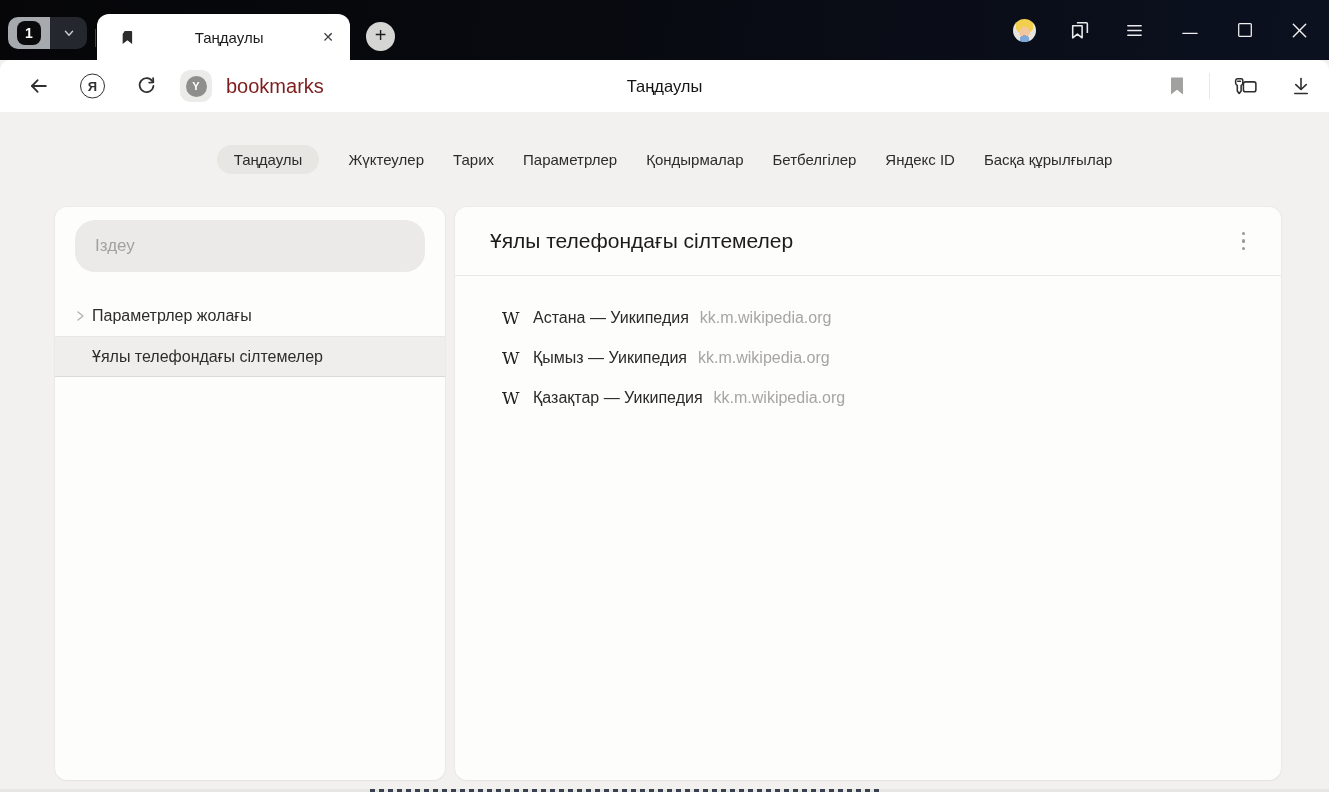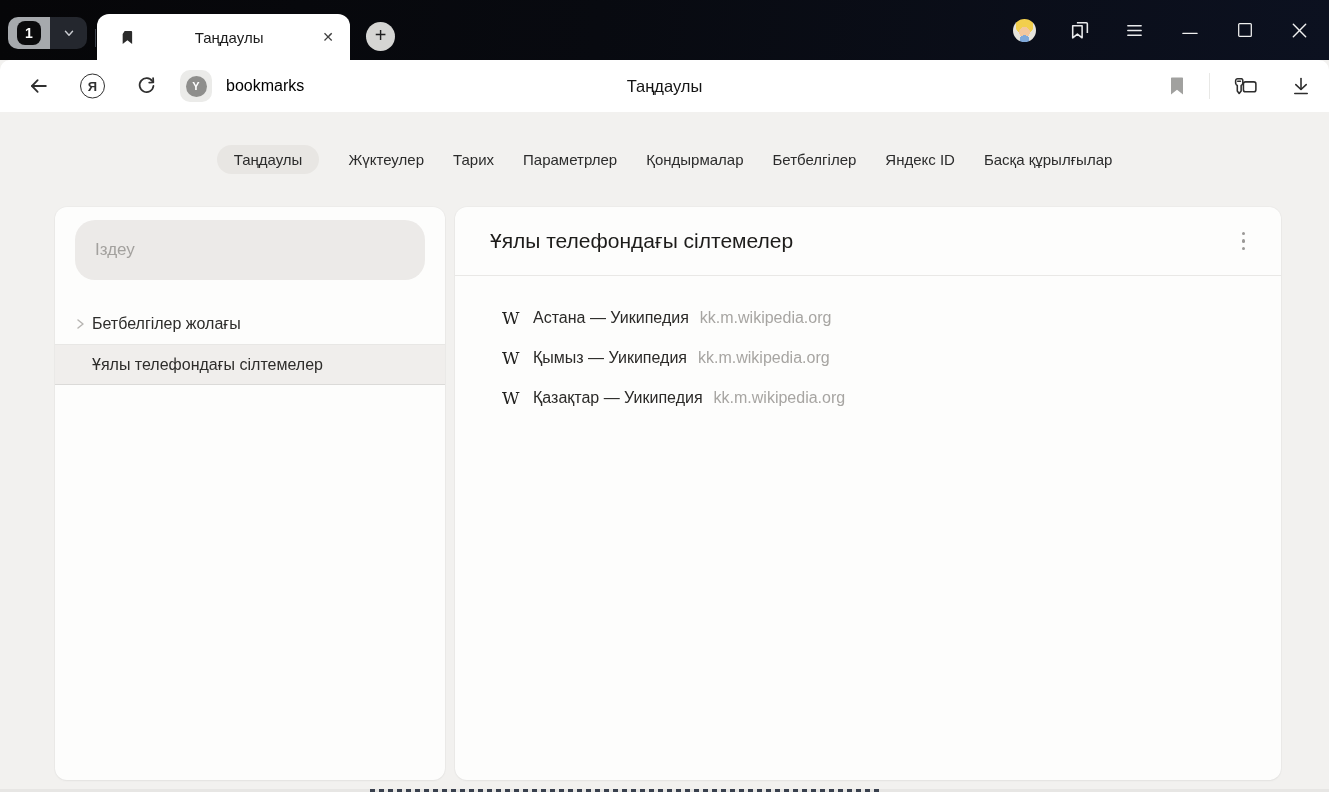--- a/index.html
+++ b/index.html
@@ -34,38 +34,38 @@
       #e6e4dc; }
 
   
   .toolbar { position:relative; height:52px; background:#fff; border-radius:10px 10px 0 0; }
   .tb { position:absolute; top:50%; transform:translateY(-50%); display:flex; align-items:center; justify-content:center; }
   .ya-circle { left:80px; width:25px; height:25px; border:1.6px solid #2f2f2f; border-radius:50%;
     font-size:13px; font-weight:600; color:#2f2f2f; cursor:pointer; }
   .fav-badge { left:180px; width:32px; height:32px; background:#ebebe9; border-radius:10px; }
   .fav-inner { width:21px; height:21px; border-radius:50%; background:#8e8e8c; color:#fff;
     font-size:11px; font-weight:700; display:flex; align-items:center; justify-content:center; }
-  .url-text { left:226px; font-size:16px; color:#000000; white-space:nowrap; }
+  .url-text { left:226px; font-size:20px; color:#7f1d1d; white-space:nowrap; }
   .page-title { left:0; right:0; text-align:center; position:absolute; top:50%; transform:translateY(-50%);
     font-size:16.5px; color:#141414; }
   .tb-divider { left:1209px; width:1px; height:26px; background:#e8e8e6; transform:translateY(-50%); position:absolute; top:50%; }
 
   
   .page { position:relative; height:680px; background:#f2f1ef; }
   .navtabs { position:absolute; top:33px; left:0; right:0; display:flex; justify-content:center;
     align-items:center; gap:29px; }
   .navtab { font-size:15px; color:#2c2c2c; padding:6px 0; cursor:pointer; white-space:nowrap; }
   .navtab.active { background:#e8e6e3; border-radius:16px; padding:6px 17px; }
 
   .card { position:absolute; top:95px; height:573px; background:#fdfdfc; border-radius:12px;
     box-shadow:0 1px 2px rgba(60,60,50,.05), 0 0 0 1px rgba(0,0,0,.02); }
   .sidebar { left:55px; width:390px; }
   .panel { left:455px; width:826px; }
 
-  .search-input { display:block; margin:13px 20px 0; width:350px; height:60px; background:#eceae8;
+  .search-input { display:block; margin:13px 20px 0; width:350px; height:52px; background:#eceae8;
     border:none; border-radius:20px; padding:0 20px; font-size:17px; color:#3a3a38;
     font-family:"Liberation Sans", sans-serif; outline:none; }
   .search-input::placeholder { color:#a3a19e; }
 
   .folder-list { margin-top:24px; }
   .folder { position:relative; height:40px; display:flex; align-items:center; padding-left:37px;
     font-size:16px; color:#2e2d2b; cursor:pointer; }
   .folder .chev { position:absolute; left:19px; top:14px; display:flex; }
   .folder.selected { background:#f0eeec; border-top:1px solid #e8e7e5; }
   .sidebar-divider { height:1px; background:#dbdad8; }
@@ -213,21 +213,21 @@
 
     <aside class="card sidebar">
       <input class="search-input" type="text" placeholder="Іздеу" style="">
       <div class="folder-list">
         <div class="folder">
           <span class="chev">
             <svg width="12" height="12" viewBox="0 0 12 12">
                 <polyline points="4,2 9,6 4,10" fill="none" stroke="#b7b5b2" stroke-width="1.5" stroke-linecap="round" stroke-linejoin="round"></polyline>
               </svg>
           </span>
-          <span>Бетбелгілер жолағы</span>
+          <span>Параметрлер жолағы</span>
         </div>
         <div class="folder selected">
           <span>Ұялы телефондағы сілтемелер</span>
         </div>
         <div class="sidebar-divider"></div>
       </div>
     </aside>
 
     <main class="card panel">
       <div class="panel-header">

